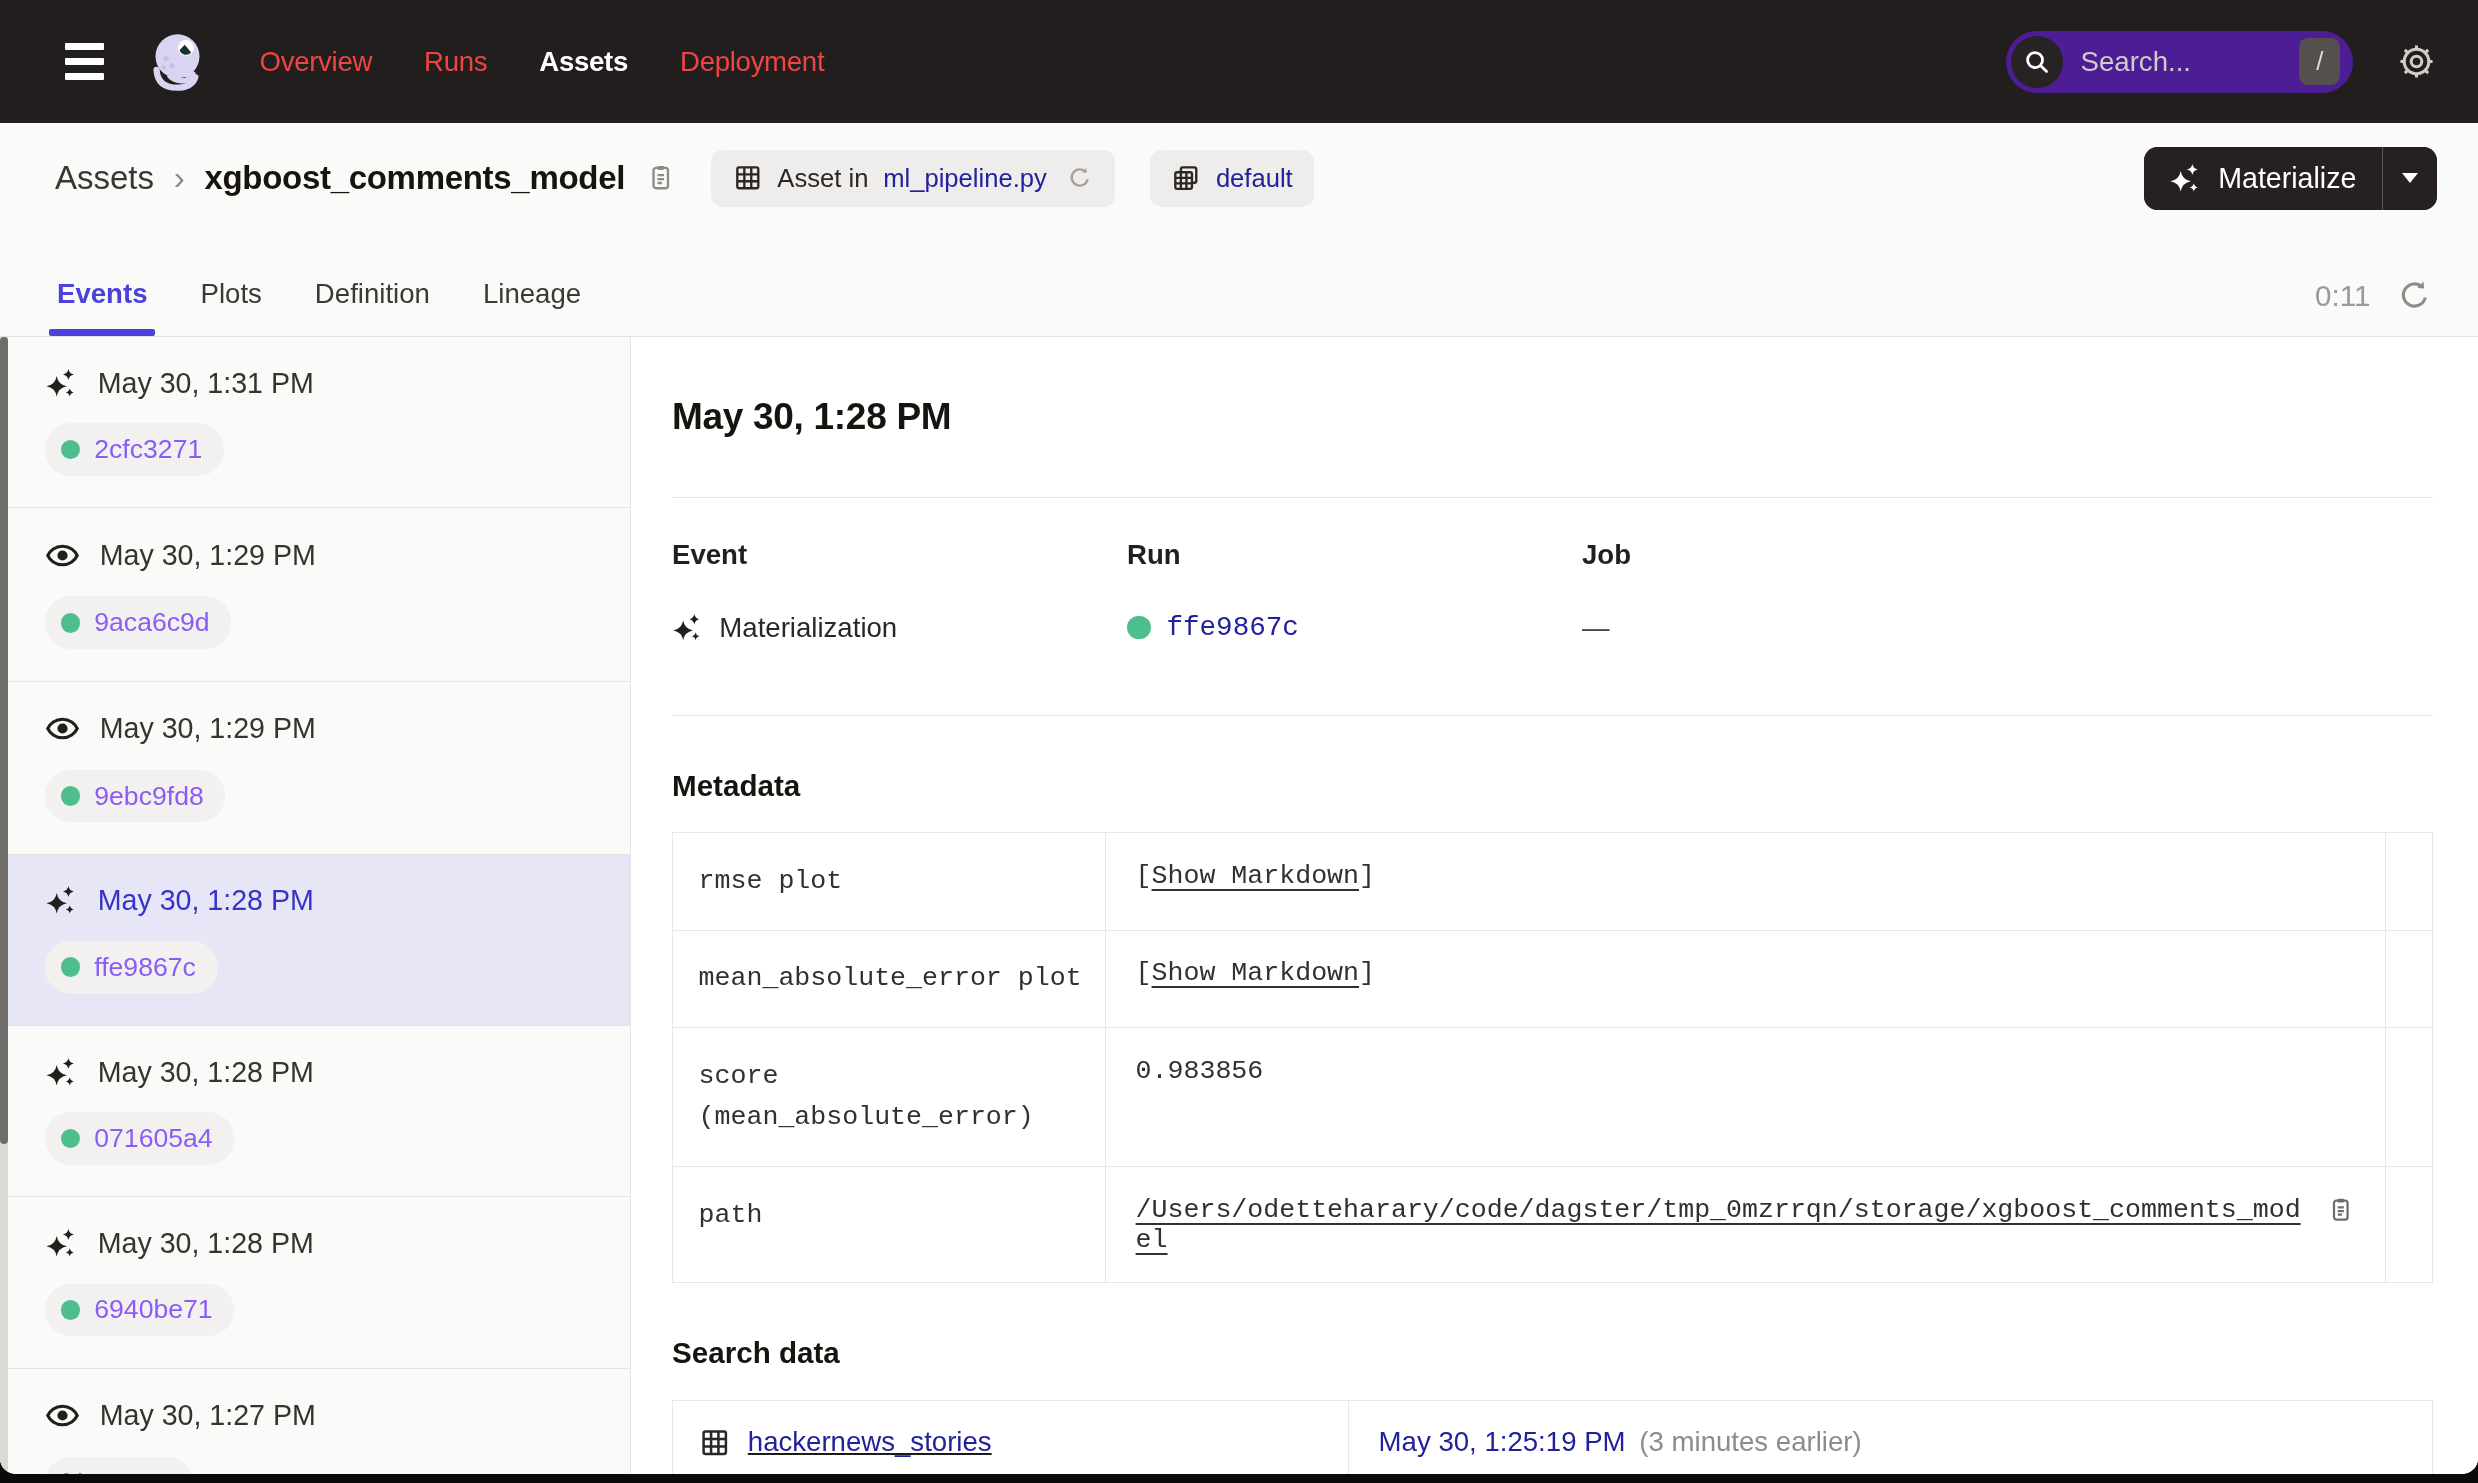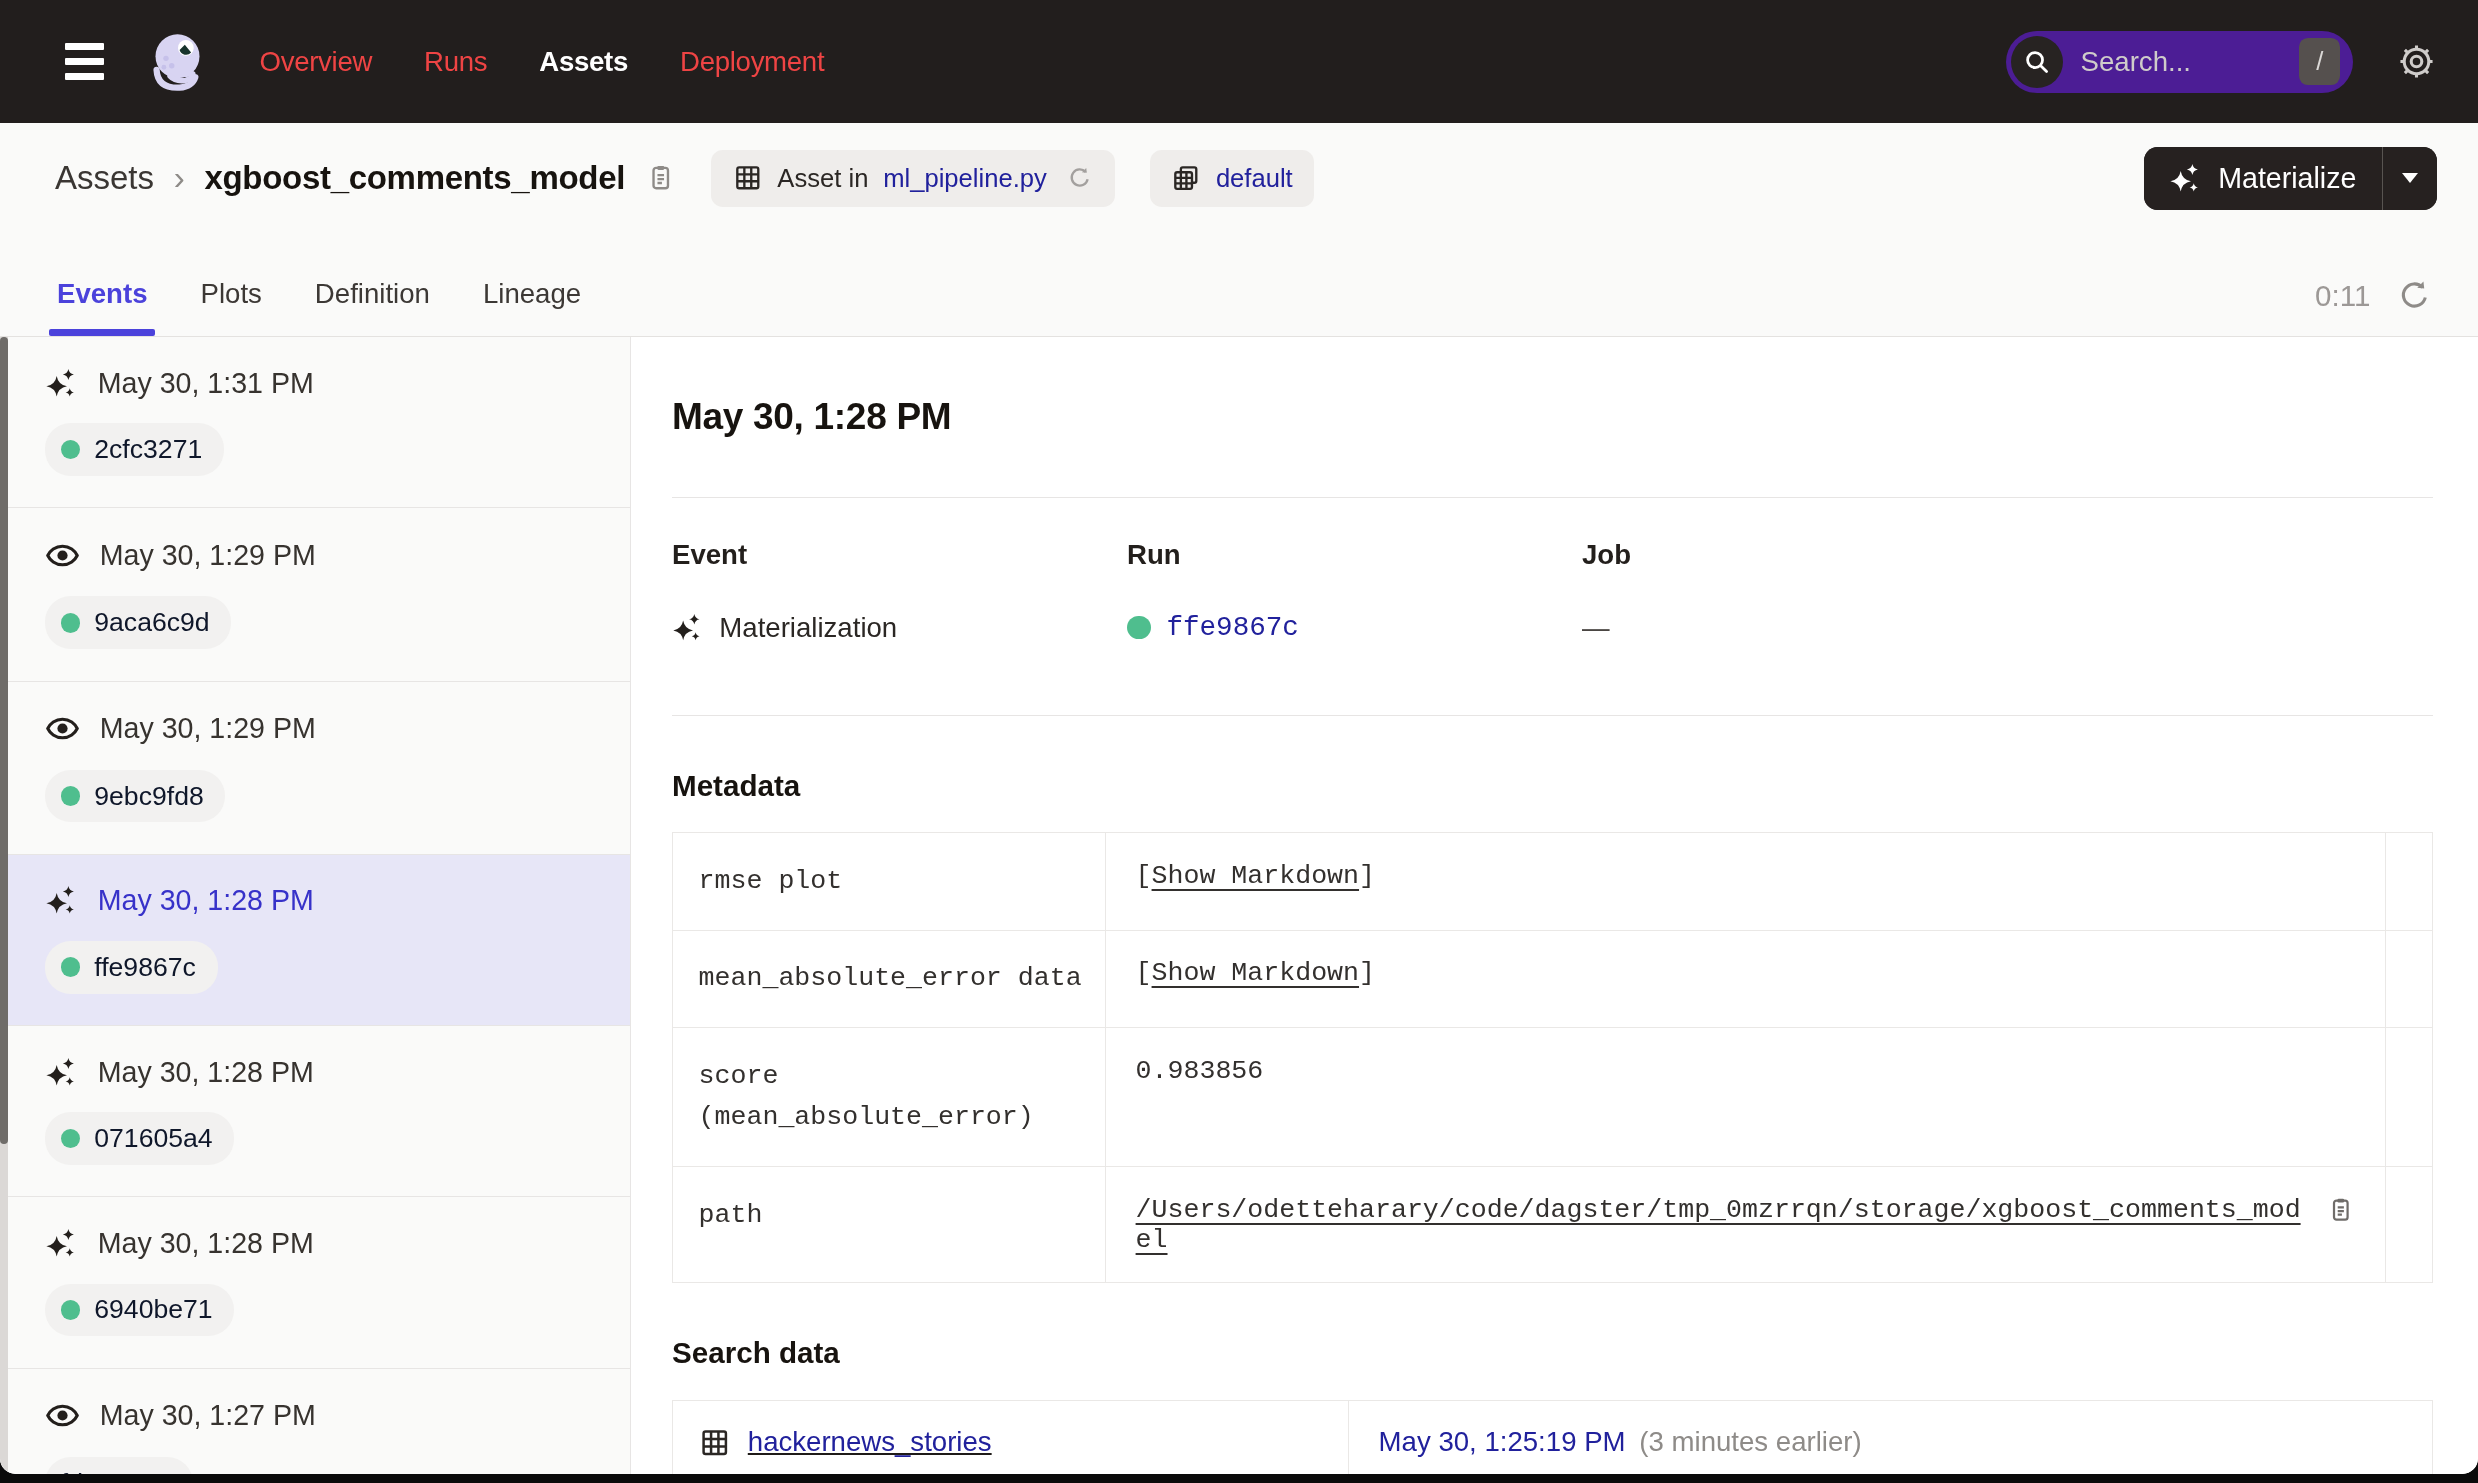--- a/index.html
+++ b/index.html
@@ -49,21 +49,21 @@
   
   .content{flex:1;display:flex;min-height:0;}
   .sidebar{width:631px;flex:0 0 631px;border-right:1px solid #e7e5e4;position:relative;background:#fafaf9;overflow:hidden;}
   .event-item{padding:29.6px 29.6px 31.5px 45px;border-bottom:1px solid #e7e5e4;cursor:pointer;}
   .event-item.selected{background:#e7e6f7;}
   .ev-top{display:flex;align-items:center;gap:19.7px;}
   .ev-time{font-size:28.6px;color:#37332f;}
   .event-item.selected .ev-time{color:#3732c9;}
   .run-badge{display:inline-flex;align-items:center;gap:13.8px;background:#f2f1f0;border-radius:25.6px;padding:10.8px 21.7px 10.8px 15.8px;margin-top:23.6px;}
   .dot{width:19.7px;height:19.7px;border-radius:50%;background:#4fbe8e;flex:0 0 19.7px;}
-  .run-id{font-size:26.6px;color:#0f172a;}
+  .run-id{font-size:26.6px;color:#8b5cf6;}
   .scroll-track{position:absolute;left:0;top:0;bottom:0;width:7.9px;background:#dbd8d6;}
   .scroll-thumb{position:absolute;left:0;top:0;width:7.9px;height:71%;background:#6f6c69;border-radius:3.9px;}
 
   .detail{flex:1;background:#ffffff;padding:51px 45px 0 41px;overflow:hidden;}
   .detail-title{font-size:37px;font-weight:700;color:#17130f;letter-spacing:-0.3px;margin:7.9px 0 0 0;}
   .hr{height:1px;background:#e7e5e4;border:none;margin:0;}
   .hr.t1{margin-top:59px;}
   .cols{display:flex;margin-top:41px;}
   .col{width:455px;}
   .col-label{font-size:27.6px;font-weight:700;color:#231f1c;}
@@ -357,21 +357,21 @@
         <h3 class="sec-heading">Metadata</h3>
         <div class="mtable">
             <div class="mrow">
               <div class="mcell-key">rmse plot</div>
               <div class="mcell-val">
                 <span style="display: inline;"><span class="bracket">[</span><a class="md-link" href="#">Show Markdown</a><span class="bracket">]</span></span>
               </div>
               <div class="mcell-end"></div>
             </div>
             <div class="mrow">
-              <div class="mcell-key">mean_absolute_error data</div>
+              <div class="mcell-key">mean_absolute_error plot</div>
               <div class="mcell-val">
                 <span style="display: inline;"><span class="bracket">[</span><a class="md-link" href="#">Show Markdown</a><span class="bracket">]</span></span>
               </div>
               <div class="mcell-end"></div>
             </div>
             <div class="mrow">
               <div class="mcell-key">score<br>(mean_absolute_error)</div>
               <div class="mcell-val">0.983856</div>
               <div class="mcell-end"></div>
             </div>

